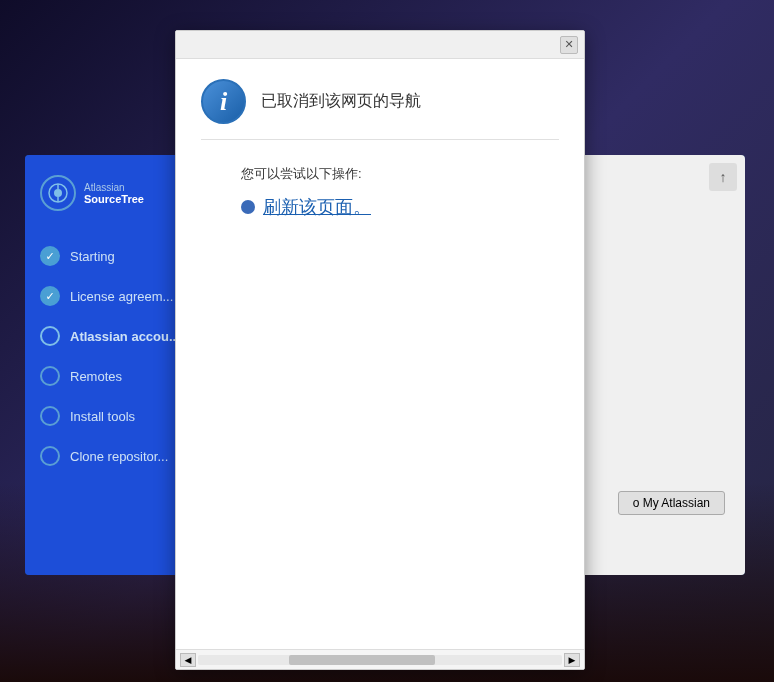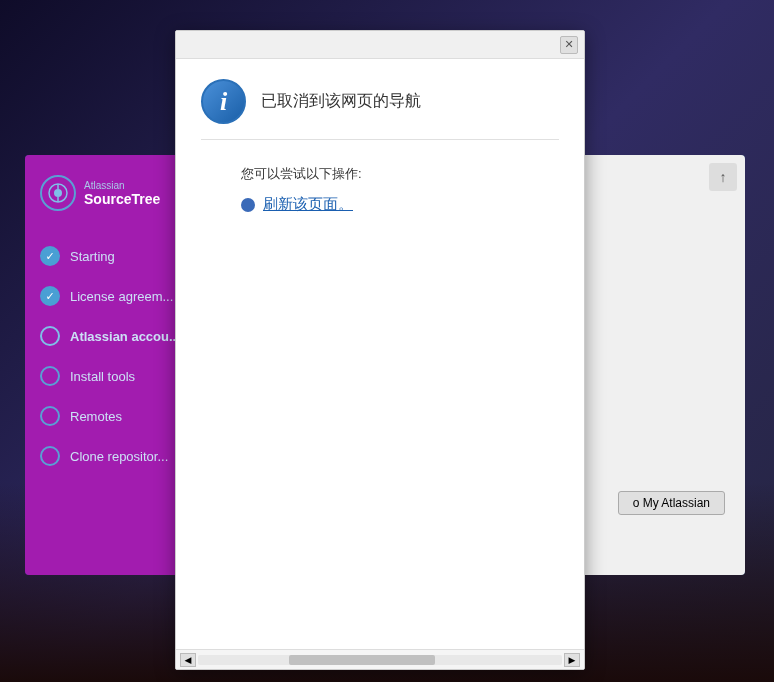--- a/index.html
+++ b/index.html
@@ -44,21 +44,21 @@
       z-index: 1;
       overflow: hidden;
     }
 
     .sourcetree-sidebar {
       position: absolute;
       left: 0;
       top: 0;
       width: 185px;
       height: 100%;
-      background: #a21caf;
+      background: #1d4ed8;
       padding: 20px 0;
     }
 
     .sidebar-logo {
       display: flex;
       align-items: center;
       padding: 0 15px 25px 15px;
     }
 
     .sidebar-logo-icon {
@@ -254,21 +254,21 @@
       width: 14px;
       height: 14px;
       background: #3a6ab8;
       border-radius: 50%;
       margin-right: 8px;
       flex-shrink: 0;
     }
 
     .error-link {
       color: #1a5fb0;
-      font-size: 15px;
+      font-size: 18px;
       text-decoration: underline;
       cursor: pointer;
     }
 
     
     .dialog-scrollbar {
       height: 20px;
       background: #f5f5f5;
       border-top: 1px solid #ddd;
       display: flex;
@@ -320,43 +320,43 @@
       <div class="sidebar-logo-icon">
         <svg width="22" height="22" viewBox="0 0 22 22" fill="none">
           <circle cx="11" cy="11" r="9" stroke="#7fbfe8" stroke-width="1.5" fill="none"></circle>
           <circle cx="11" cy="11" r="4" fill="#7fbfe8"></circle>
           <line x1="11" y1="2" x2="11" y2="7" stroke="#7fbfe8" stroke-width="1.5"></line>
           <line x1="11" y1="15" x2="11" y2="20" stroke="#7fbfe8" stroke-width="1.5"></line>
         </svg>
       </div>
       <div>
         <div style="font-size:10px; color:#aac8e8;">Atlassian</div>
-        <div style="font-size:14px; color:white; font-weight:bold;">SourceTree</div>
+        <div style="font-size:11px; color:white; font-weight:bold;">SourceTree</div>
       </div>
     </div>
 
     <div class="sidebar-item completed">
       <div class="item-icon completed">✓</div>
       <span>Starting</span>
     </div>
     <div class="sidebar-item completed">
       <div class="item-icon completed">✓</div>
       <span>License agreem...</span>
     </div>
     <div class="sidebar-item active">
       <div class="item-icon"></div>
       <span>Atlassian accou...</span>
     </div>
     <div class="sidebar-item">
       <div class="item-icon"></div>
-      <span>Install tools</span>
+      <span>Remotes</span>
     </div>
     <div class="sidebar-item">
       <div class="item-icon"></div>
-      <span>Remotes</span>
+      <span>Install tools</span>
     </div>
     <div class="sidebar-item">
       <div class="item-icon"></div>
       <span>Clone repositor...</span>
     </div>
   </div>
 
   <div class="sourcetree-content">
     <div class="upload-icon-tr">↑</div>
     <div class="content-text">details. You only</div>

